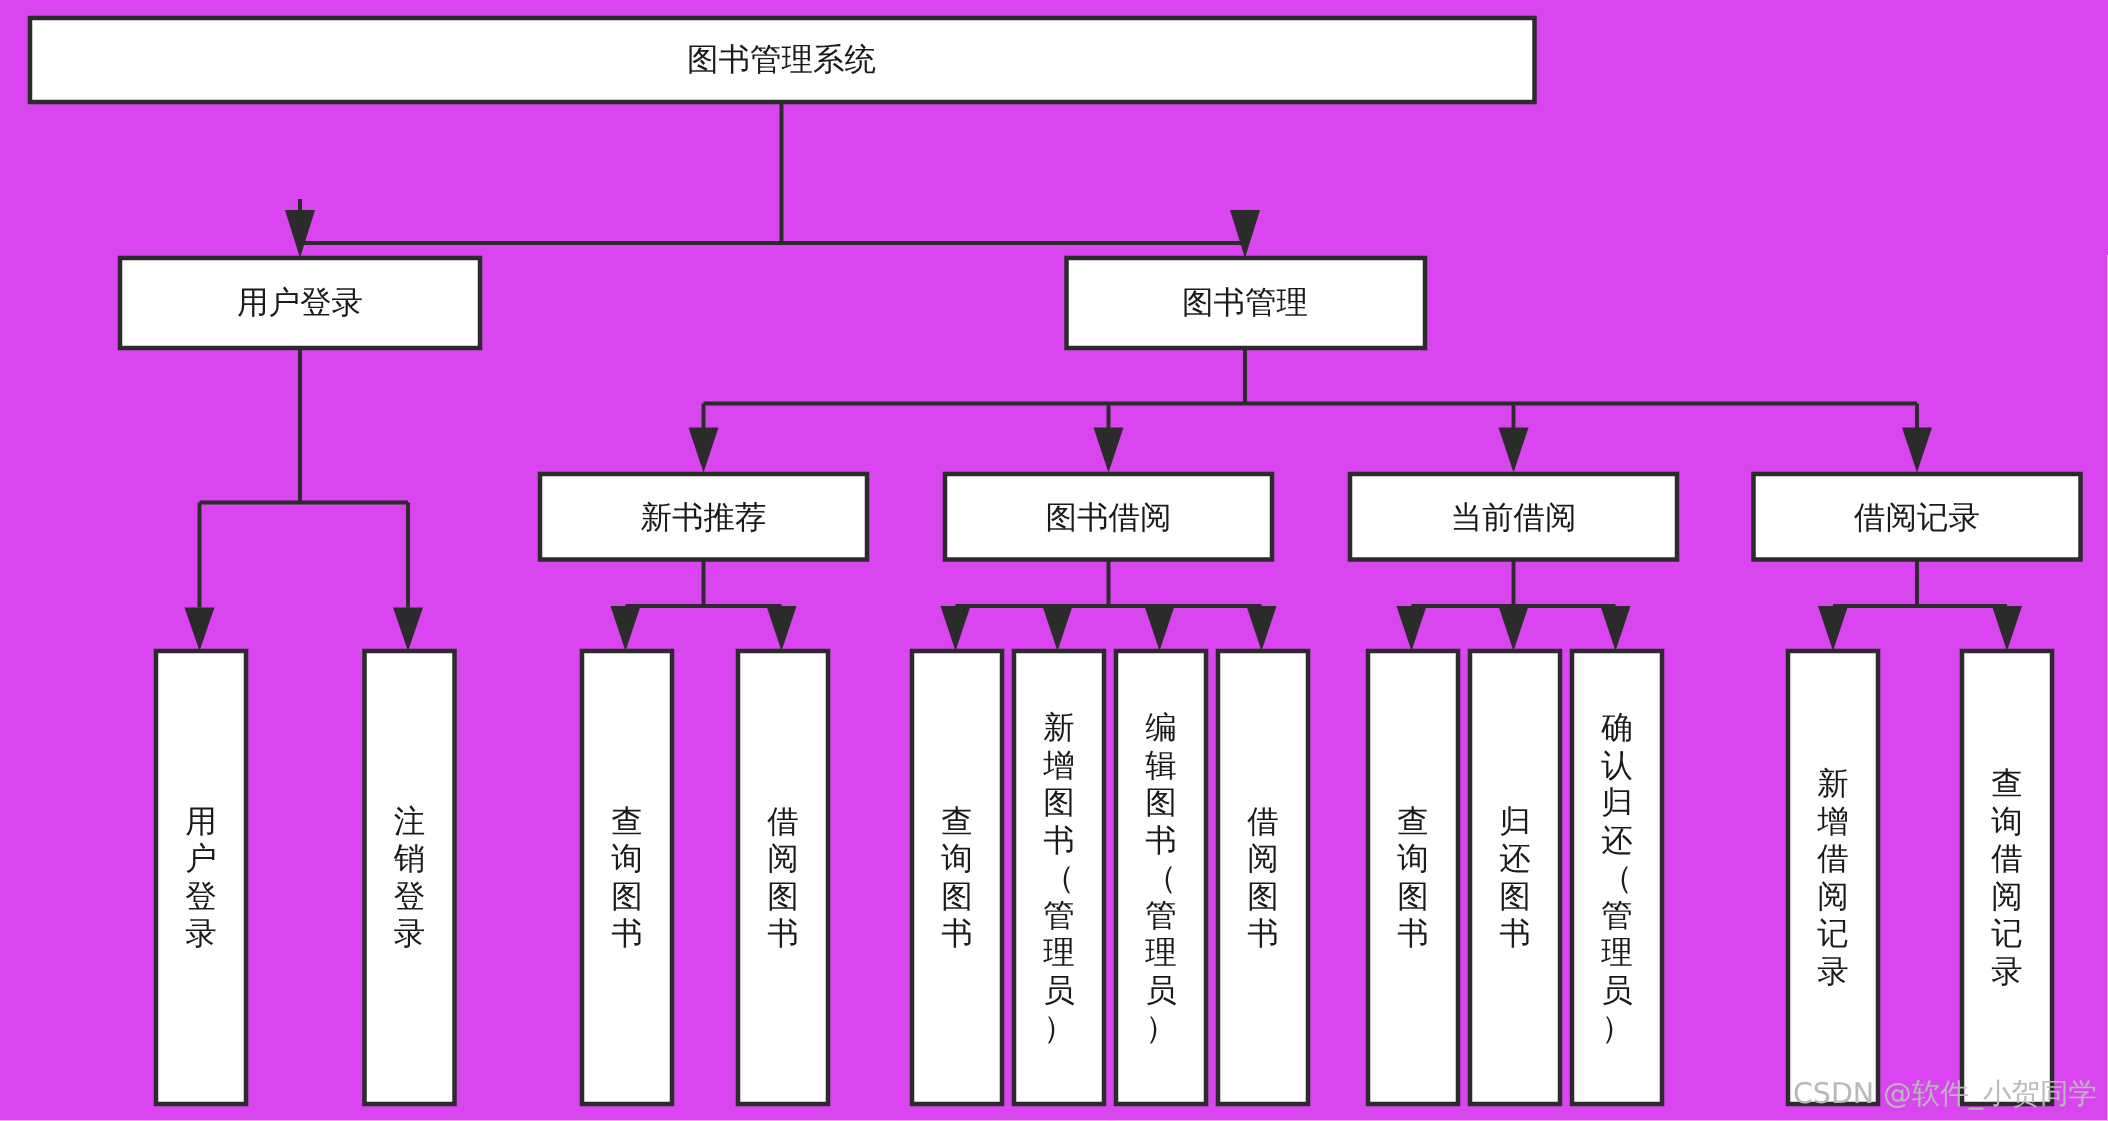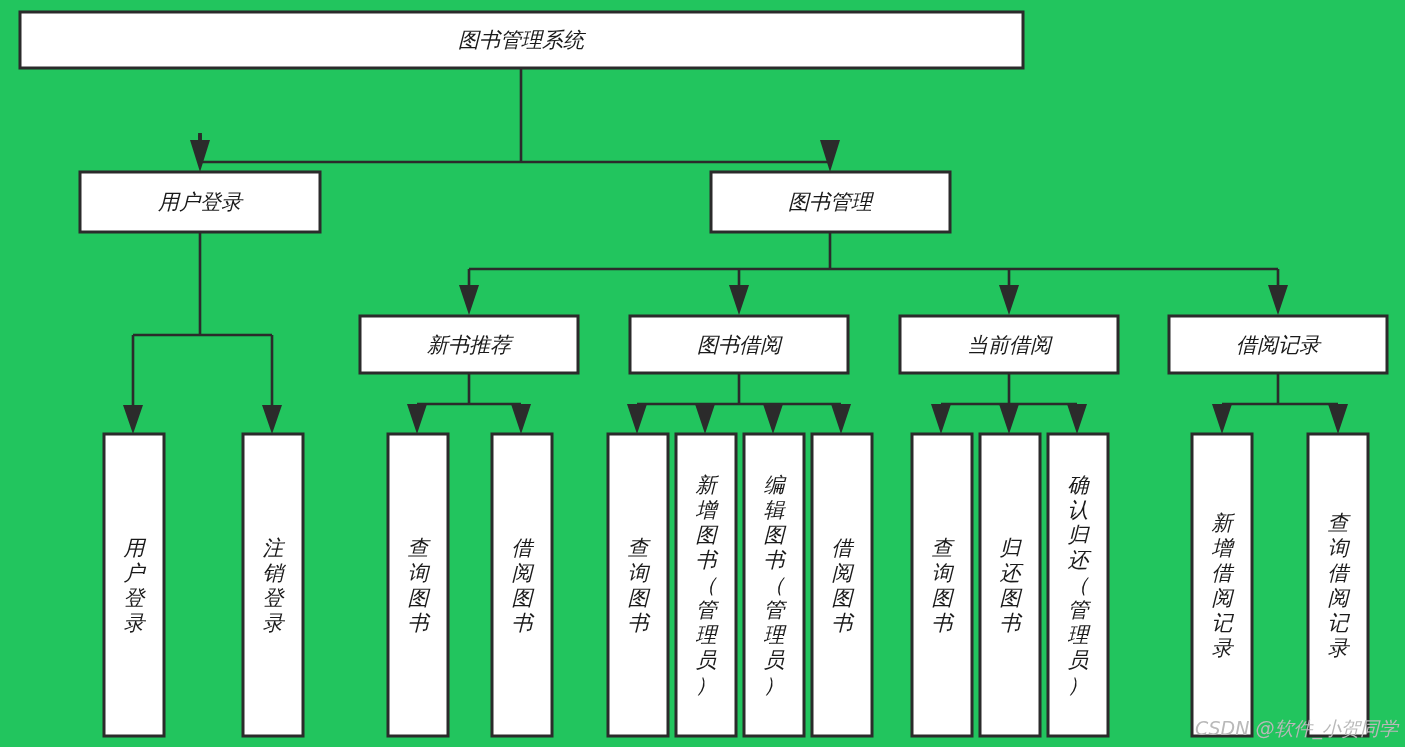--- a/index.html
+++ b/index.html
@@ -11,22 +11,21 @@
   body {
     width: 1405px;
     height: 747px;
     overflow: hidden;
     font-family: "DejaVu Sans", "Liberation Sans", sans-serif;
   }
   #diagram-root {
     position: relative;
     width: 1405px;
     height: 747px;
-    background: #22c55e;
-    font-style: italic;
+    background: #d946ef;
   }
   svg#flowchart {
     display: block;
     width: 1405px;
     height: 747px;
   }
   .node-box {
     fill: #ffffff;
     stroke: #2b2b2b;
     stroke-width: 3;

